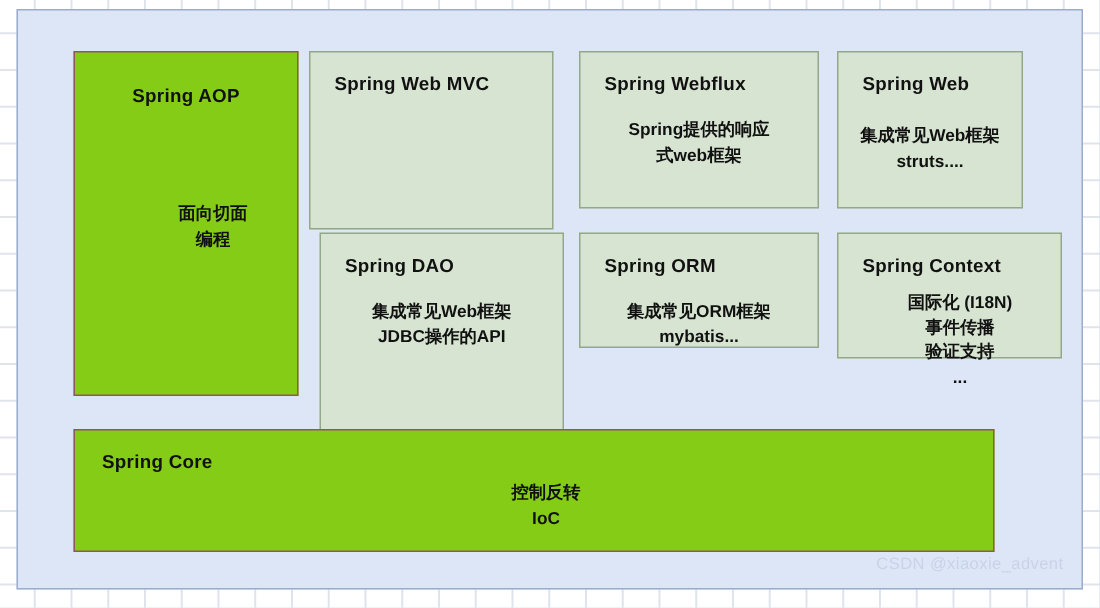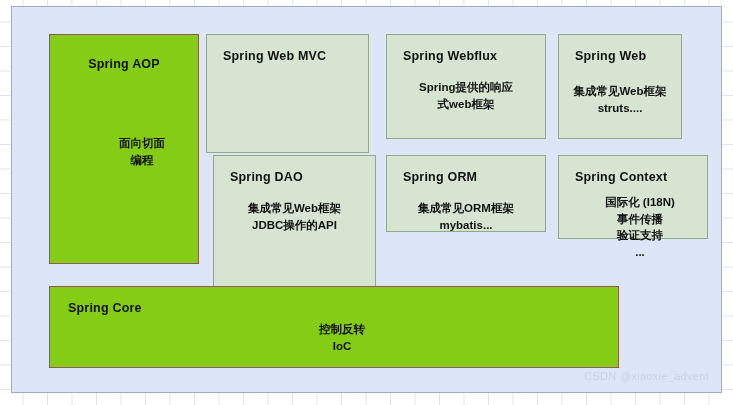--- a/index.html
+++ b/index.html
@@ -80,21 +80,21 @@
   #box-orm     { left: 374px; top: 148px; width: 160px; height: 77px; }
   #box-context { left: 546px; top: 148px; width: 150px; height: 84px; }
 
   .green .box-title { left: 16px; top: 14px; }
   .green .box-body  { left: 4px; right: 4px; top: 44px; }
 
   #box-web .box-body { top: 48px; }
   #box-context .box-body { top: 38px; left: 18px; right: 4px; }
 
   
-  #box-core { left: 37px; top: 279px; width: 570px; height: 82px; }
+  #box-core { left: 37px; top: 279px; width: 614px; height: 82px; }
   #box-core .box-title { left: 18px; top: 14px; }
   #box-core .box-body  { left: 0; right: 0; top: 34px; margin-left: 16px; }
 
   #watermark {
     position: absolute;
     right: 12px;
     bottom: 10px;
     font-size: 11px;
     color: #c9d3e8;
     letter-spacing: 0.3px;

